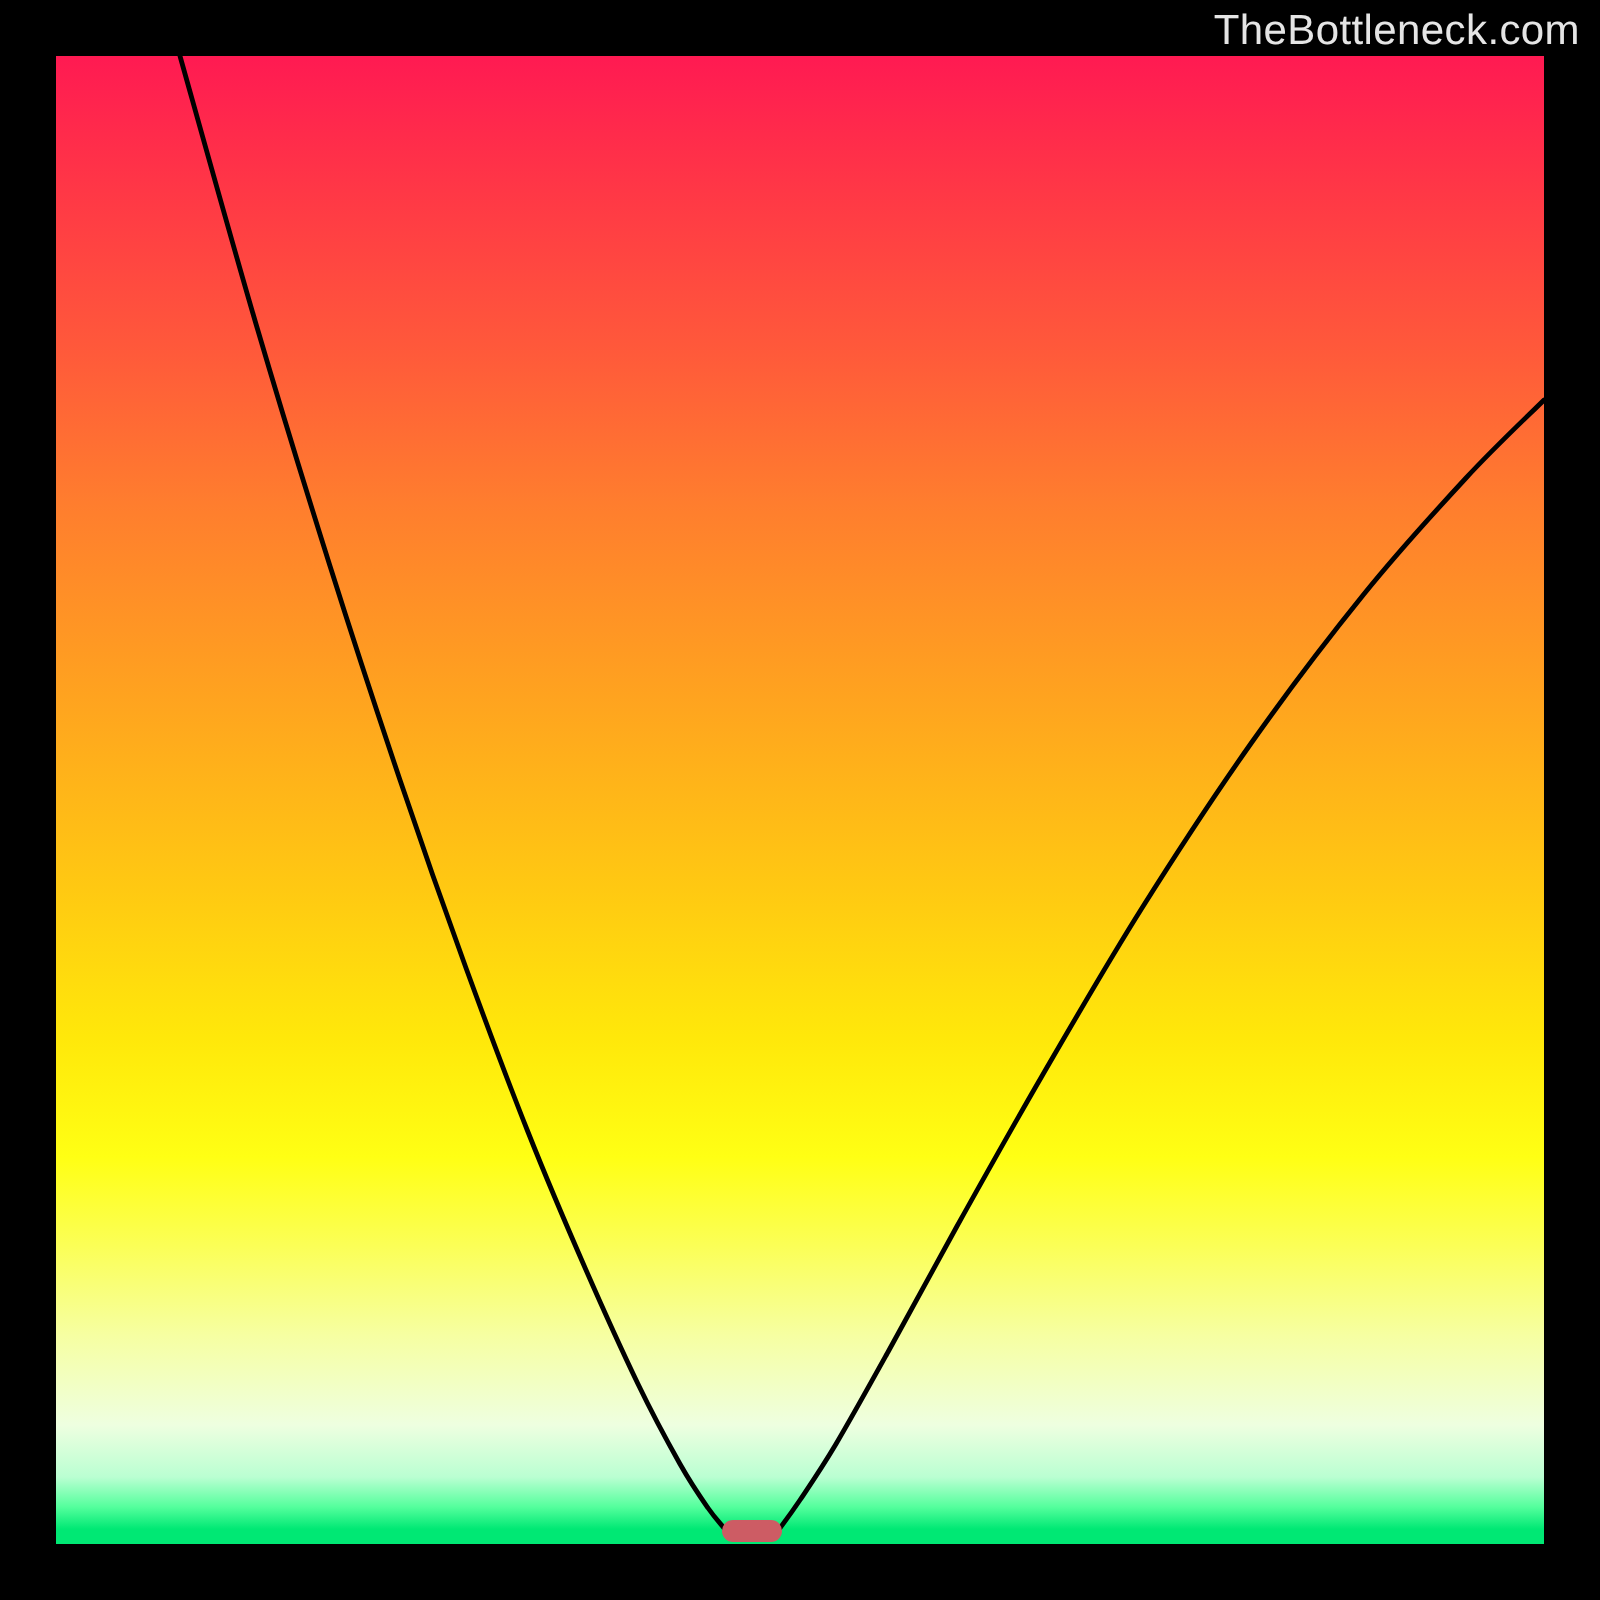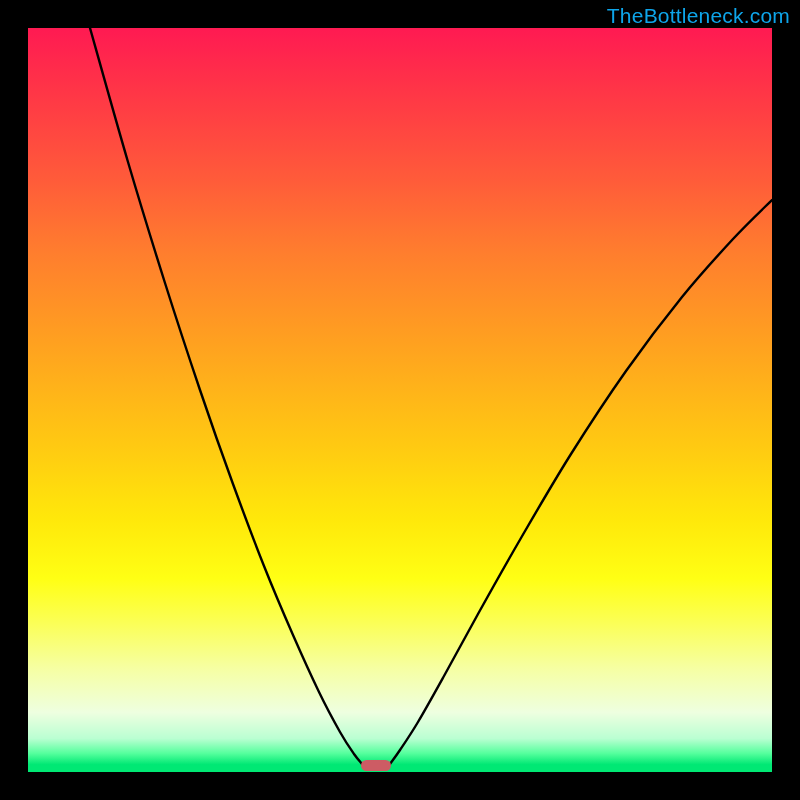--- a/index.html
+++ b/index.html
@@ -59,21 +59,21 @@
     position: absolute;
     width: 30px;
     height: 11px;
     border-radius: 6px;
     background: #cd5c64;
   }
   .watermark {
     position: absolute;
     top: 4px;
     right: 10px;
-    color: #0ea5e9;
+    color: #e5e5e5;
     font-size: 21px;
     font-weight: 500;
     letter-spacing: 0.2px;
   }
 </style>
 </head>
 <body>
 
 <div class="frame">
   <div class="plot">

